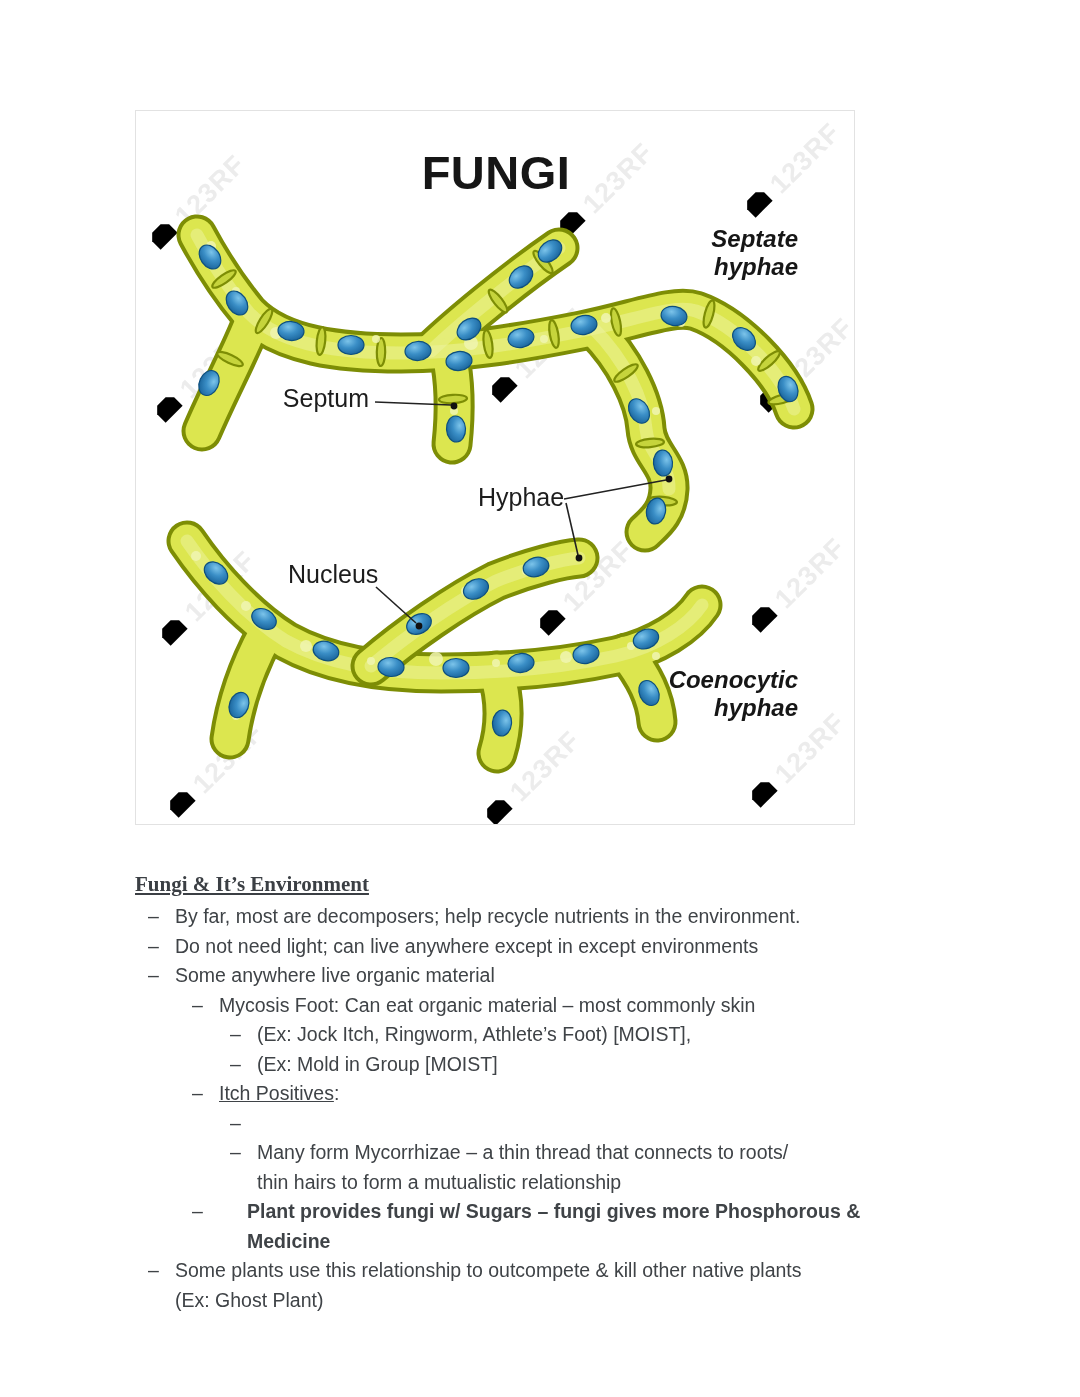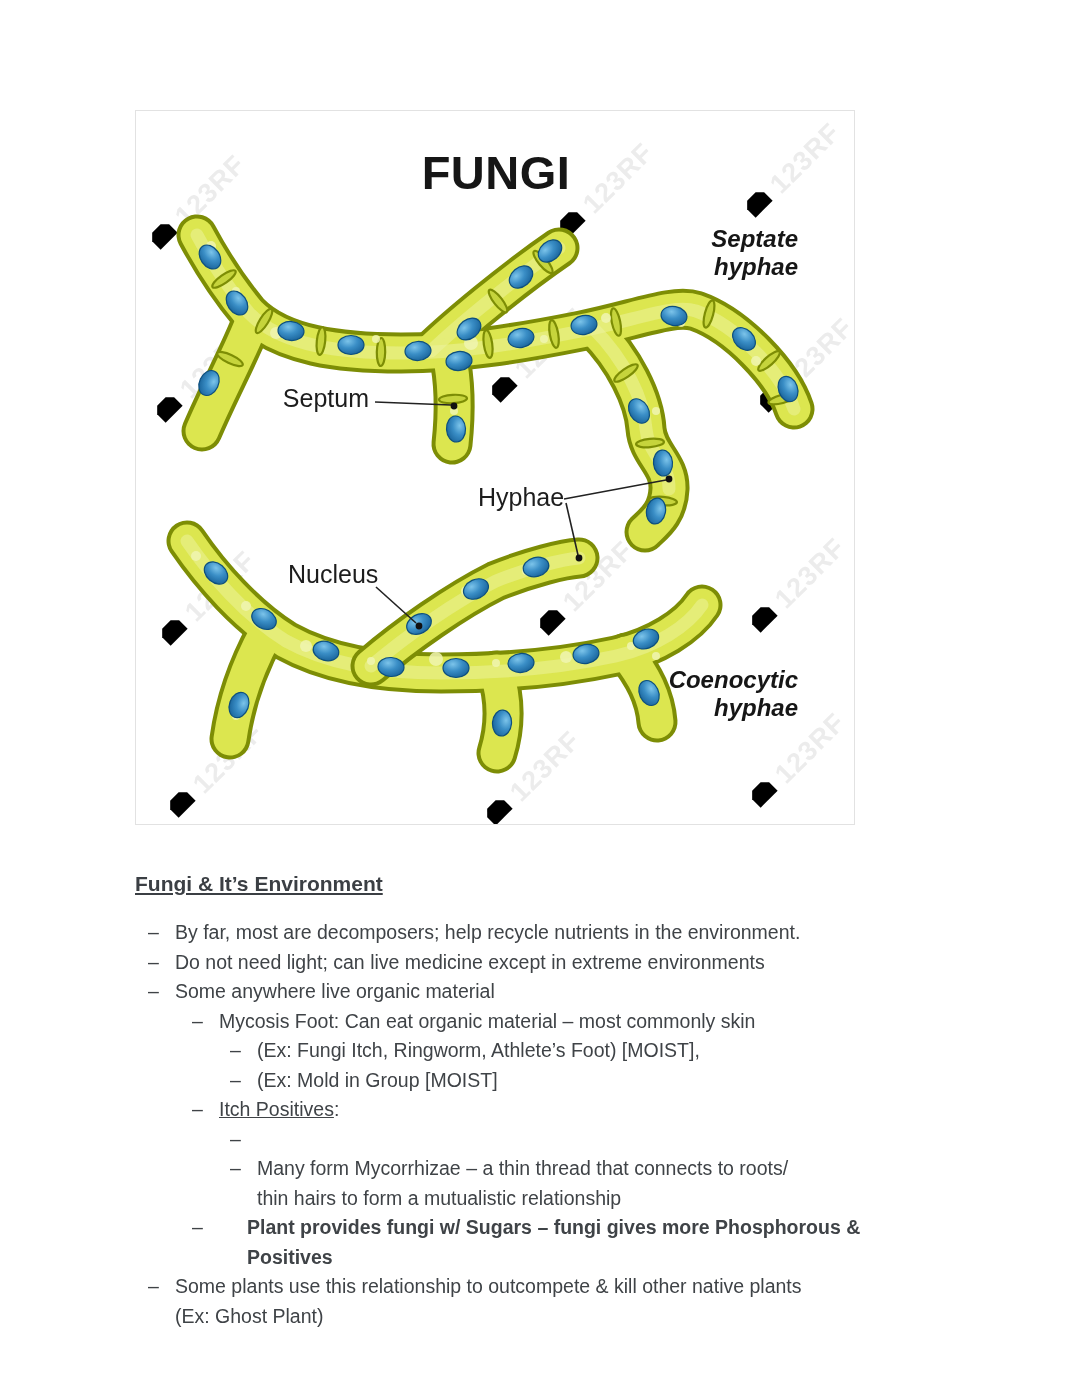--- a/index.html
+++ b/index.html
@@ -26,22 +26,22 @@
   .fig-side  { font:italic 700 24px "Liberation Sans", sans-serif; fill:#161616; }
   .fig-label { font:400 25px "Liberation Sans", sans-serif; fill:#1d1d1d; }
   .wm text   { font:700 27px "Liberation Sans", sans-serif; fill:#ececec; letter-spacing:1px; }
 
   
   .notes {
     position:absolute; left:135px; top:869px; width:816px;
     font:19.5px/29.5px "Liberation Sans", sans-serif; color:#3f4347;
   }
   .notes h1 {
-    margin:0 0 19px 0; font-size:21px; line-height:30px; font-weight:700;
-    text-decoration:underline; color:#3b3f44;
+    margin:0 0 3px 0; font-size:21px; line-height:30px; font-weight:700;
+    text-decoration:underline; color:#3b3f44;font-family:Liberation Serif, serif;
   }
   .li { display:flex; }
   .li.l1 { padding-left:13px; }
   .li.l2 { padding-left:57px; }
   .li.l3 { padding-left:95px; }
   .marker { width:27px; flex:none; }
   .txt.bold { font-weight:700;margin-left:28px; }
   .u-span { text-decoration:underline; }
 </style>
 </head>
@@ -269,39 +269,39 @@
     <div>
         <div class="li l1">
           <span class="marker">–</span>
           <div class="txt">
             <div>By far, most are decomposers; help recycle nutrients in the environment.</div>
           </div>
         </div>
         <div class="li l1">
           <span class="marker">–</span>
           <div class="txt">
-            <div>Do not need light; can live medicine except in extreme environments</div>
+            <div>Do not need light; can live anywhere except in except environments</div>
           </div>
         </div>
         <div class="li l1">
           <span class="marker">–</span>
           <div class="txt">
             <div>Some anywhere live organic material</div>
           </div>
         </div>
         <div class="li l2">
           <span class="marker">–</span>
           <div class="txt">
             <div>Mycosis Foot: Can eat organic material – most commonly skin</div>
           </div>
         </div>
         <div class="li l3">
           <span class="marker">–</span>
           <div class="txt">
-            <div>(Ex: Fungi Itch, Ringworm, Athlete’s Foot) [MOIST],</div>
+            <div>(Ex: Jock Itch, Ringworm, Athlete’s Foot) [MOIST],</div>
           </div>
         </div>
         <div class="li l3">
           <span class="marker">–</span>
           <div class="txt">
             <div>(Ex: Mold in Group [MOIST]</div>
           </div>
         </div>
         <div class="li l2">
           <span class="marker">–</span>
@@ -316,21 +316,21 @@
           <span class="marker">–</span>
           <div class="txt">
             <div>Many form Mycorrhizae – a thin thread that connects to roots/</div>
             <div>thin hairs to form a mutualistic relationship</div>
           </div>
         </div>
         <div class="li l2">
           <span class="marker">–</span>
           <div class="txt bold">
             <div>Plant provides fungi w/ Sugars – fungi gives more Phosphorous &amp;</div>
-            <div>Positives</div>
+            <div>Medicine</div>
           </div>
         </div>
         <div class="li l1">
           <span class="marker">–</span>
           <div class="txt">
             <div>Some plants use this relationship to outcompete &amp; kill other native plants</div>
             <div>(Ex: Ghost Plant)</div>
           </div>
         </div>
       </div>

